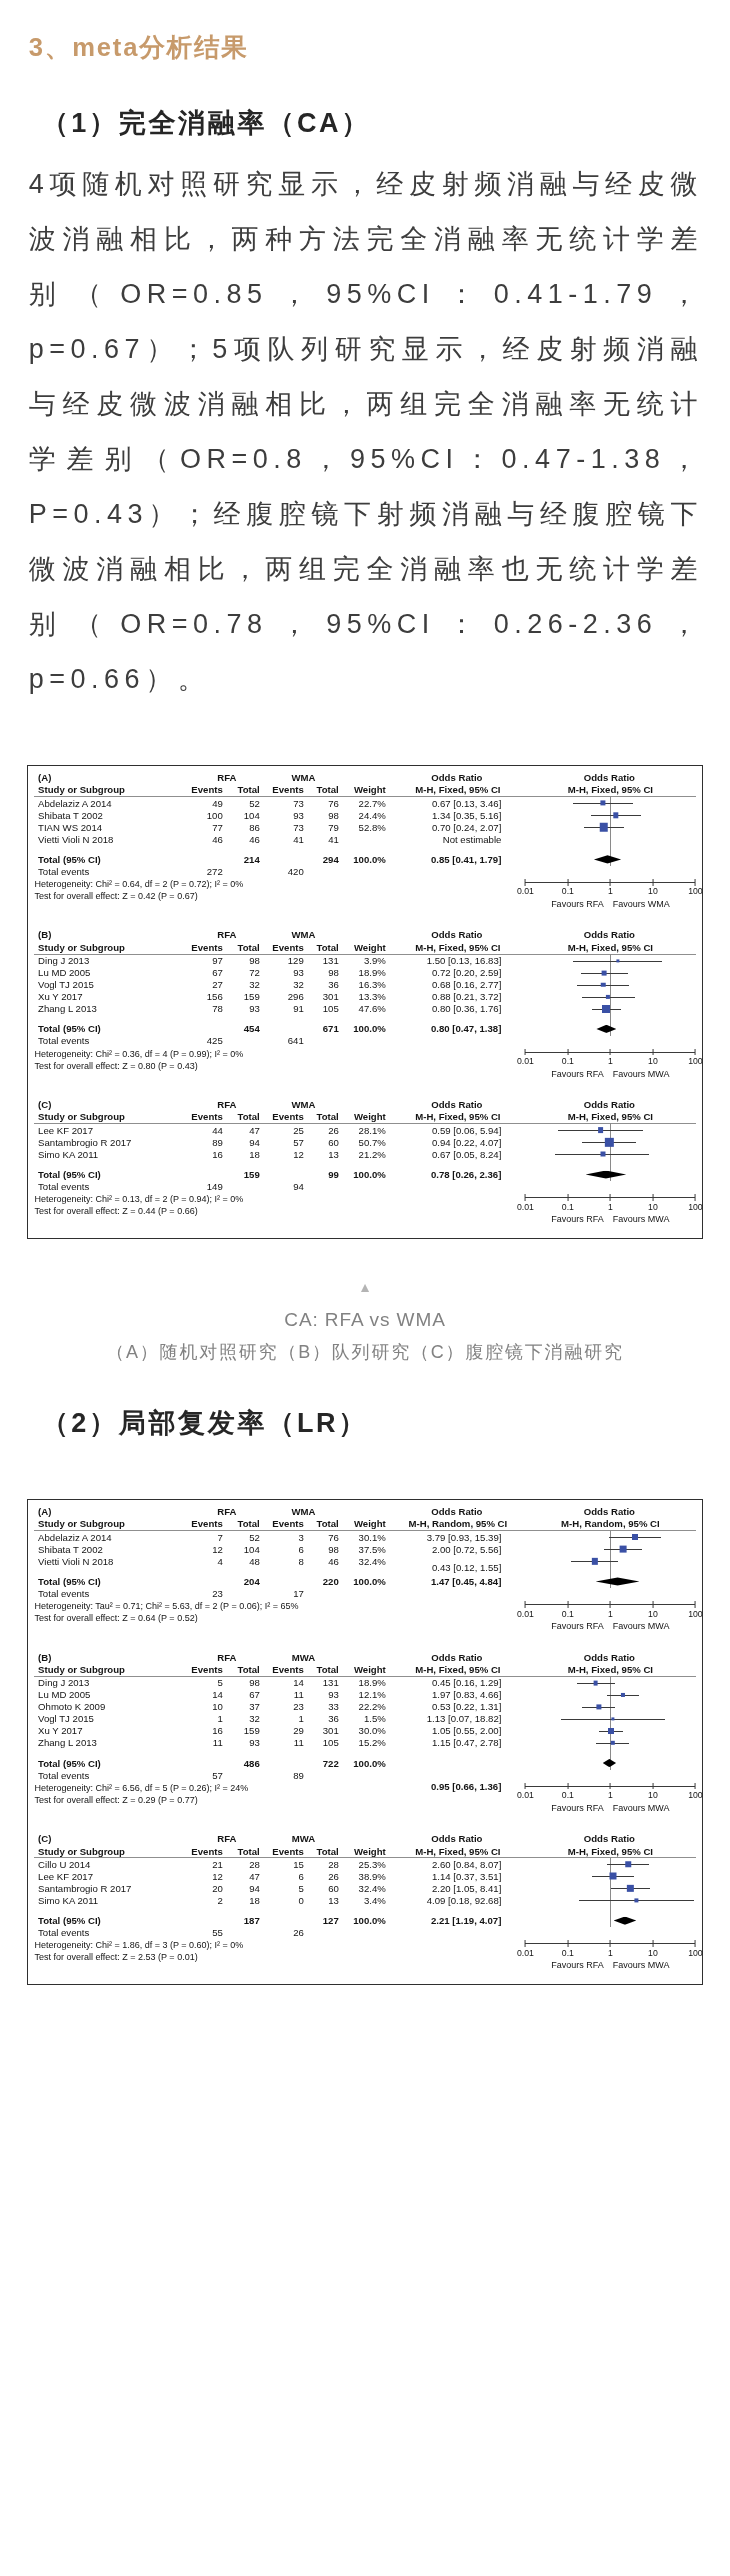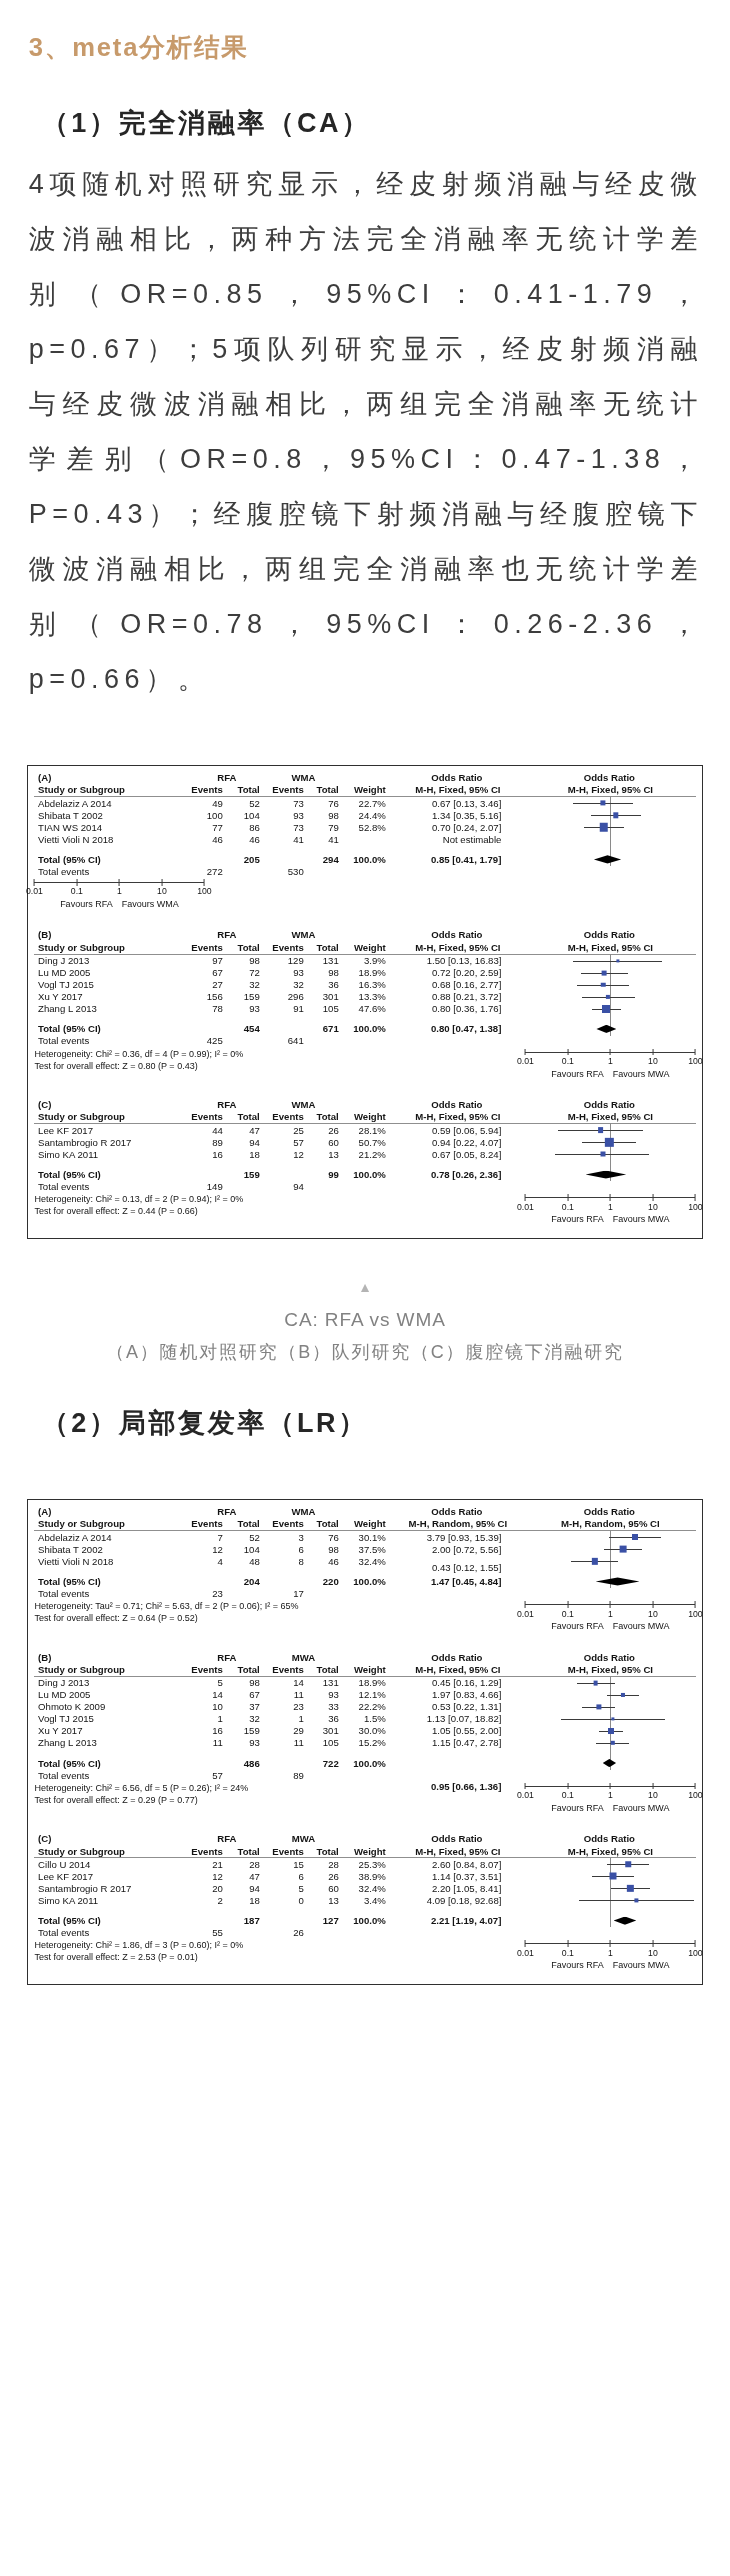--- a/index.html
+++ b/index.html
@@ -127,41 +127,45 @@
         </div>
         <div class="frow gap">
           <div class="fc al" style="width: 491px;"></div>
           <div class="fc fplot" style="width: 170px;">
             <div class="cline"></div>
           </div>
         </div>
         <div class="frow fbold">
           <div class="fc al" style="width: 155px;">Total (95% CI)</div>
           <div class="fc ar" style="width: 38px;"></div>
-          <div class="fc ar" style="width: 37px;">205</div>
+          <div class="fc ar" style="width: 37px;">214</div>
           <div class="fc ar" style="width: 44px;"></div>
           <div class="fc ar" style="width: 35px;">294</div>
           <div class="fc ar" style="width: 47px;">100.0%</div>
           <div class="fc ar cir" style="width: 135px;">0.85 [0.41, 1.79]</div>
           <div class="fc fplot" style="width: 170px;">
             <div class="cline"></div>
             <div class="diam" style="left: 40.3196%; width: 16.0017%;"></div>
           </div>
         </div>
         <div class="frow">
           <div class="fc al" style="width: 155px;">Total events</div>
           <div class="fc ar" style="width: 38px;">272</div>
           <div class="fc ar" style="width: 37px;"></div>
-          <div class="fc ar" style="width: 44px;">530</div>
+          <div class="fc ar" style="width: 44px;">420</div>
           <div class="fc ar" style="width: 35px;"></div>
           <div class="fc ar" style="width: 47px;"></div>
           <div class="fc ar" style="width: 135px;"></div>
           <div class="fc fplot" style="width: 170px;"></div>
         </div>
         <div class="ffoot">
+          <div class="fl">
+            <div class="fnote">Heterogeneity: Chi² = 0.64, df = 2 (P = 0.72); I² = 0%</div>
+            <div class="fnote">Test for overall effect: Z = 0.42 (P = 0.67)</div>
+          </div>
           <div class="axisblk">
             <div class="axline"></div>
             <div class="tick" style="left: 0%;"></div>
             <div class="ticklab" style="left: 0%;">0.01</div>
             <div class="tick" style="left: 25%;"></div>
             <div class="ticklab" style="left: 25%;">0.1</div>
             <div class="tick" style="left: 50%;"></div>
             <div class="ticklab" style="left: 50%;">1</div>
             <div class="tick" style="left: 75%;"></div>
             <div class="ticklab" style="left: 75%;">10</div>

